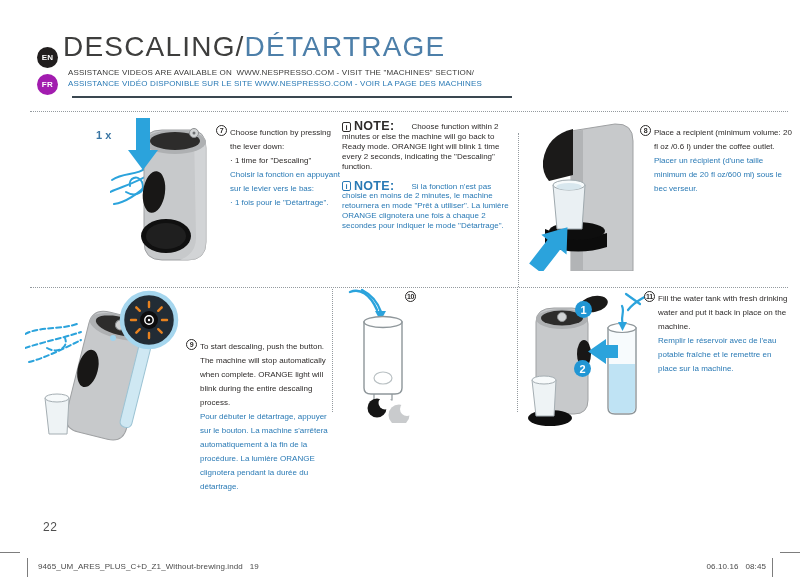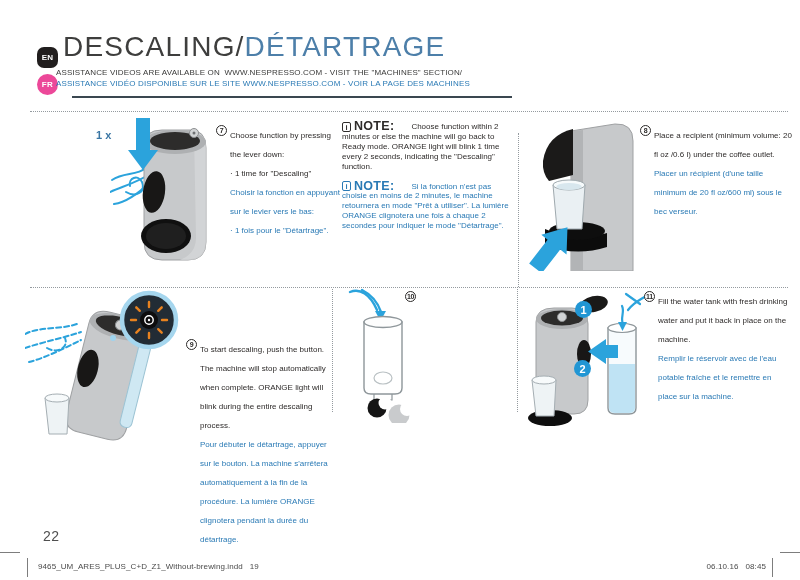--- a/index.html
+++ b/index.html
@@ -12,38 +12,38 @@
   }
   .abs { position: absolute; }
   .pre { white-space: pre; }
 
   
   .badge {
     position: absolute; width: 21px; height: 21px; border-radius: 50%;
     color: #fff; font-size: 8px; font-weight: 700; letter-spacing: .3px;
     display: flex; align-items: center; justify-content: center;
   }
-  .badge-en { left: 37px; top: 47px; background: #211e1e; border-radius: 7px; }
-  .badge-fr { left: 37px; top: 74px; background: #ec4899; text-align: right; }
+  .badge-en { left: 37px; top: 47px; background: #211e1e; }
+  .badge-fr { left: 37px; top: 74px; background: #a21caf; text-align: right; }
   .page-title {
     left: 63px; top: 33px; font-size: 28px; font-weight: 400;
     letter-spacing: 1.2px; color: #3e3e3d; line-height: 1;
   }
   .page-title .blue { color: #4d7fa9; }
-  .subtitle { left: 56px; font-size: 8px; letter-spacing: .15px; line-height: 10px; text-align: center; }
+  .subtitle { left: 68px; font-size: 8px; letter-spacing: .15px; line-height: 10px; text-align: center; }
   .subtitle-en { top: 68px; color: #3a3a39; }
   .subtitle-fr { top: 79px; color: #2a7ab5; }
   .header-rule { left: 72px; top: 96px; width: 440px; height: 2px; background: #3a4750; }
 
   
   .dot-h { position: absolute; border-top: 1px dotted #949a9f; height: 0; }
   .dot-v { position: absolute; border-left: 1px dotted #949a9f; width: 0; }
 
   
-  .step { position: absolute; font-size: 8px; line-height: 19px; padding-left: 14px; }
+  .step { position: absolute; font-size: 8px; line-height: 14px; padding-left: 14px; }
   .step .en { color: #2e2b2a; }
   .step .fr { color: #2a7ab5; }
   .step-num {
     position: absolute; left: 0; top: -1px; width: 11px; height: 11px;
     border: 1.1px solid #2b2928; border-radius: 50%;
     font-size: 7px; font-weight: 700; letter-spacing: -0.3px;
     display: flex; align-items: center; justify-content: center; color: #2b2928;
     background: #fff;
   }
 
@@ -62,21 +62,21 @@
 
   
   .press-count { left: 96px; top: 129px; font-size: 11px; font-weight: 700; color: #3a76a4; text-align: center; }
   .num-badge {
     position: absolute; width: 17px; height: 17px; border-radius: 50%;
     background: #2196d4; color: #fff; font-size: 11px; font-weight: 700;
     display: flex; align-items: center; justify-content: center; z-index: 3;
   }
 
   
-  .page-number { left: 43px; top: 520px; font-size: 14px; color: #4f4f4f; letter-spacing: .5px; margin-top: 8px; }
+  .page-number { left: 43px; top: 520px; font-size: 12px; color: #4f4f4f; letter-spacing: .5px; }
   .crop-h { position: absolute; border-top: 1px solid #7d7d7d; height: 0; width: 20px; }
   .crop-v { position: absolute; border-left: 1px solid #7d7d7d; width: 0; height: 19px; }
   .footer-text { font-size: 8px; color: #4a4a4a; letter-spacing: .1px; }
   svg { display: block; }
 </style>
 </head>
 <body>
 
 <div id="page">
 

